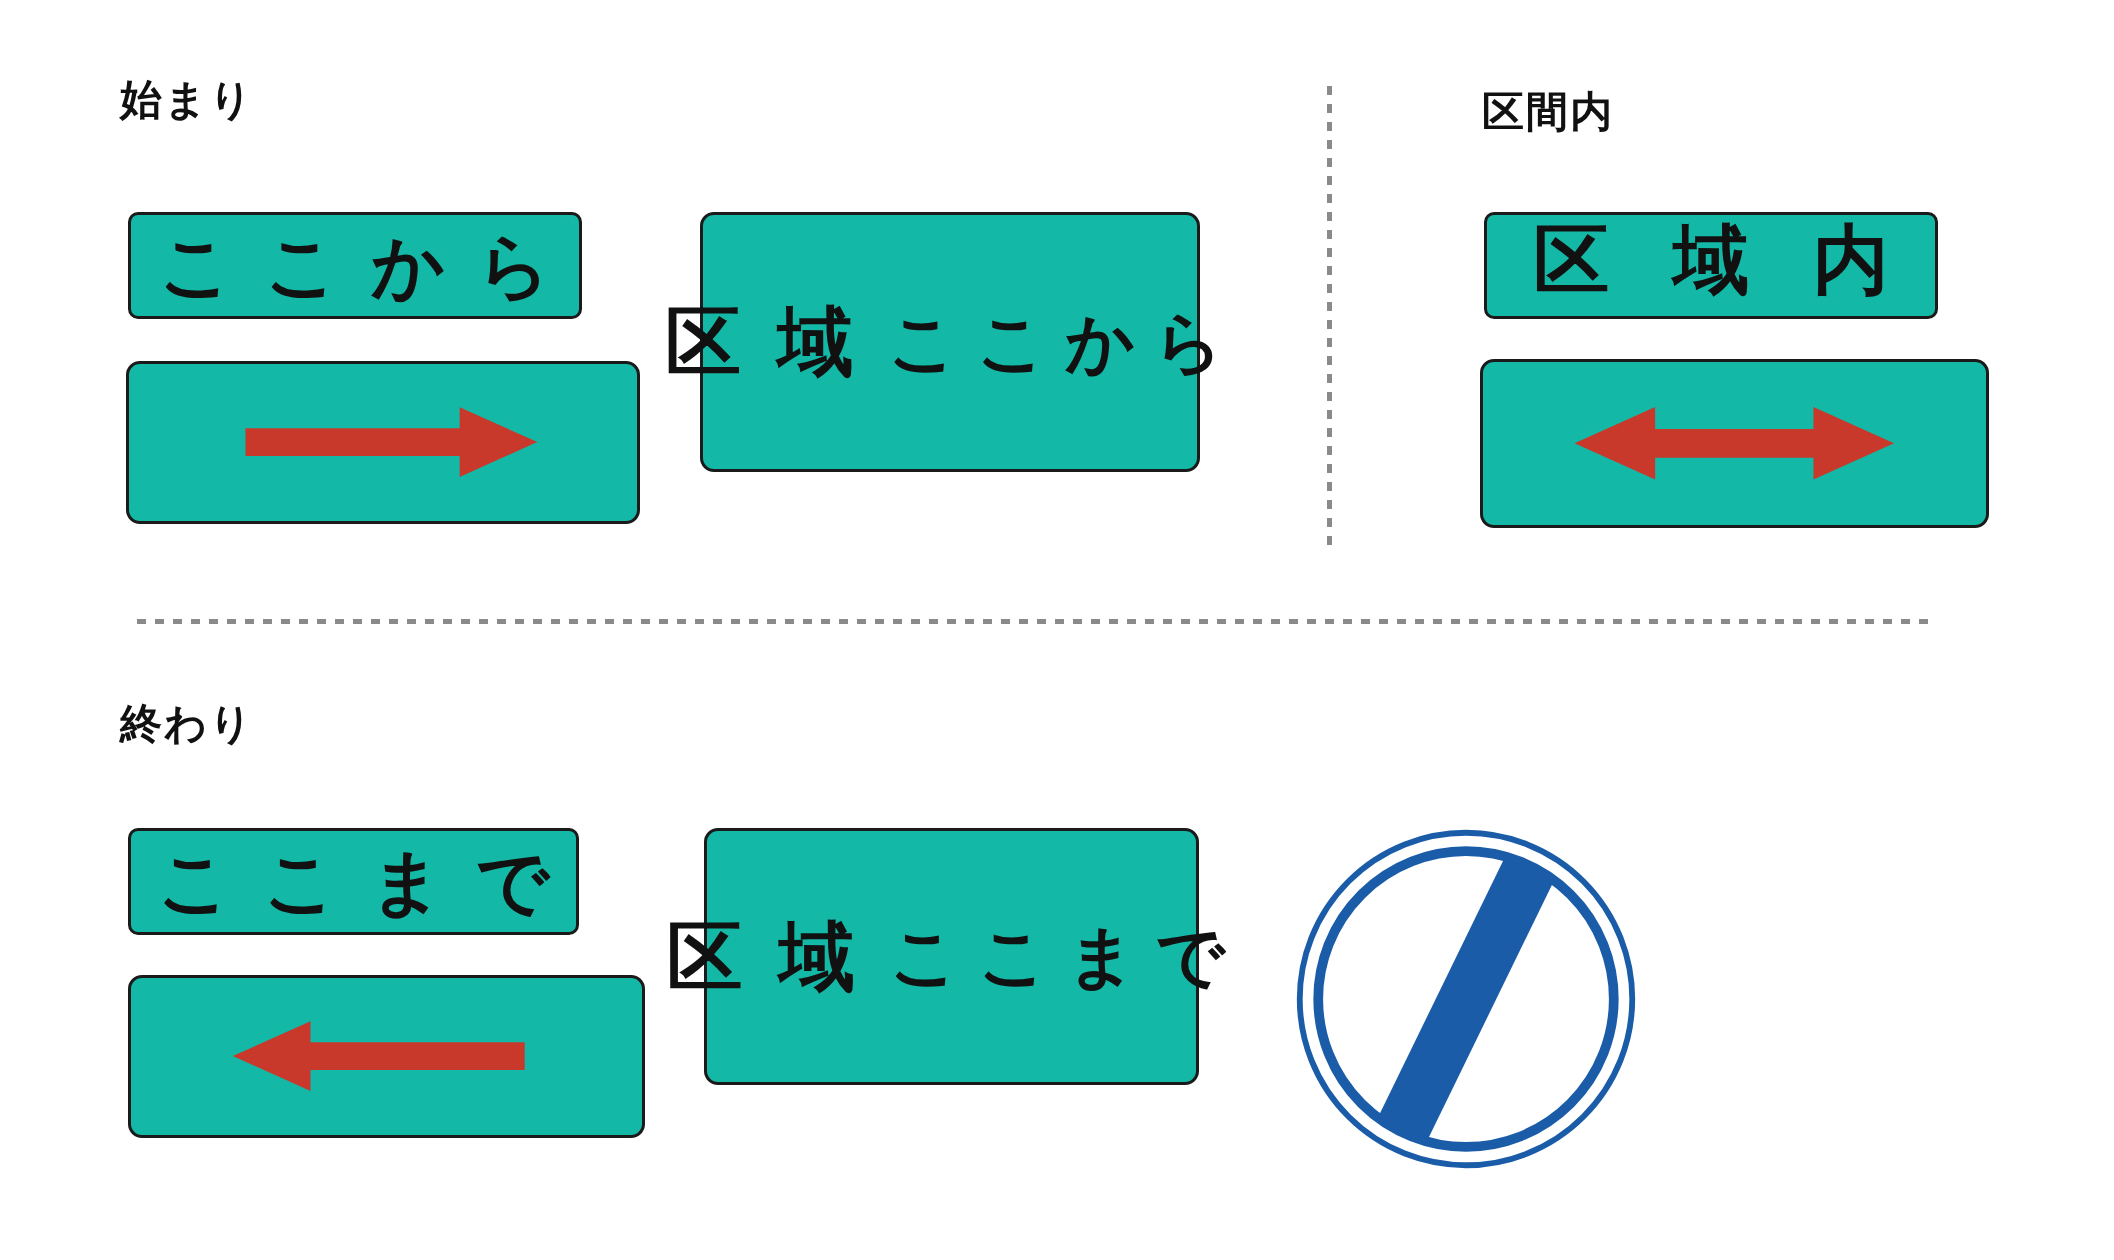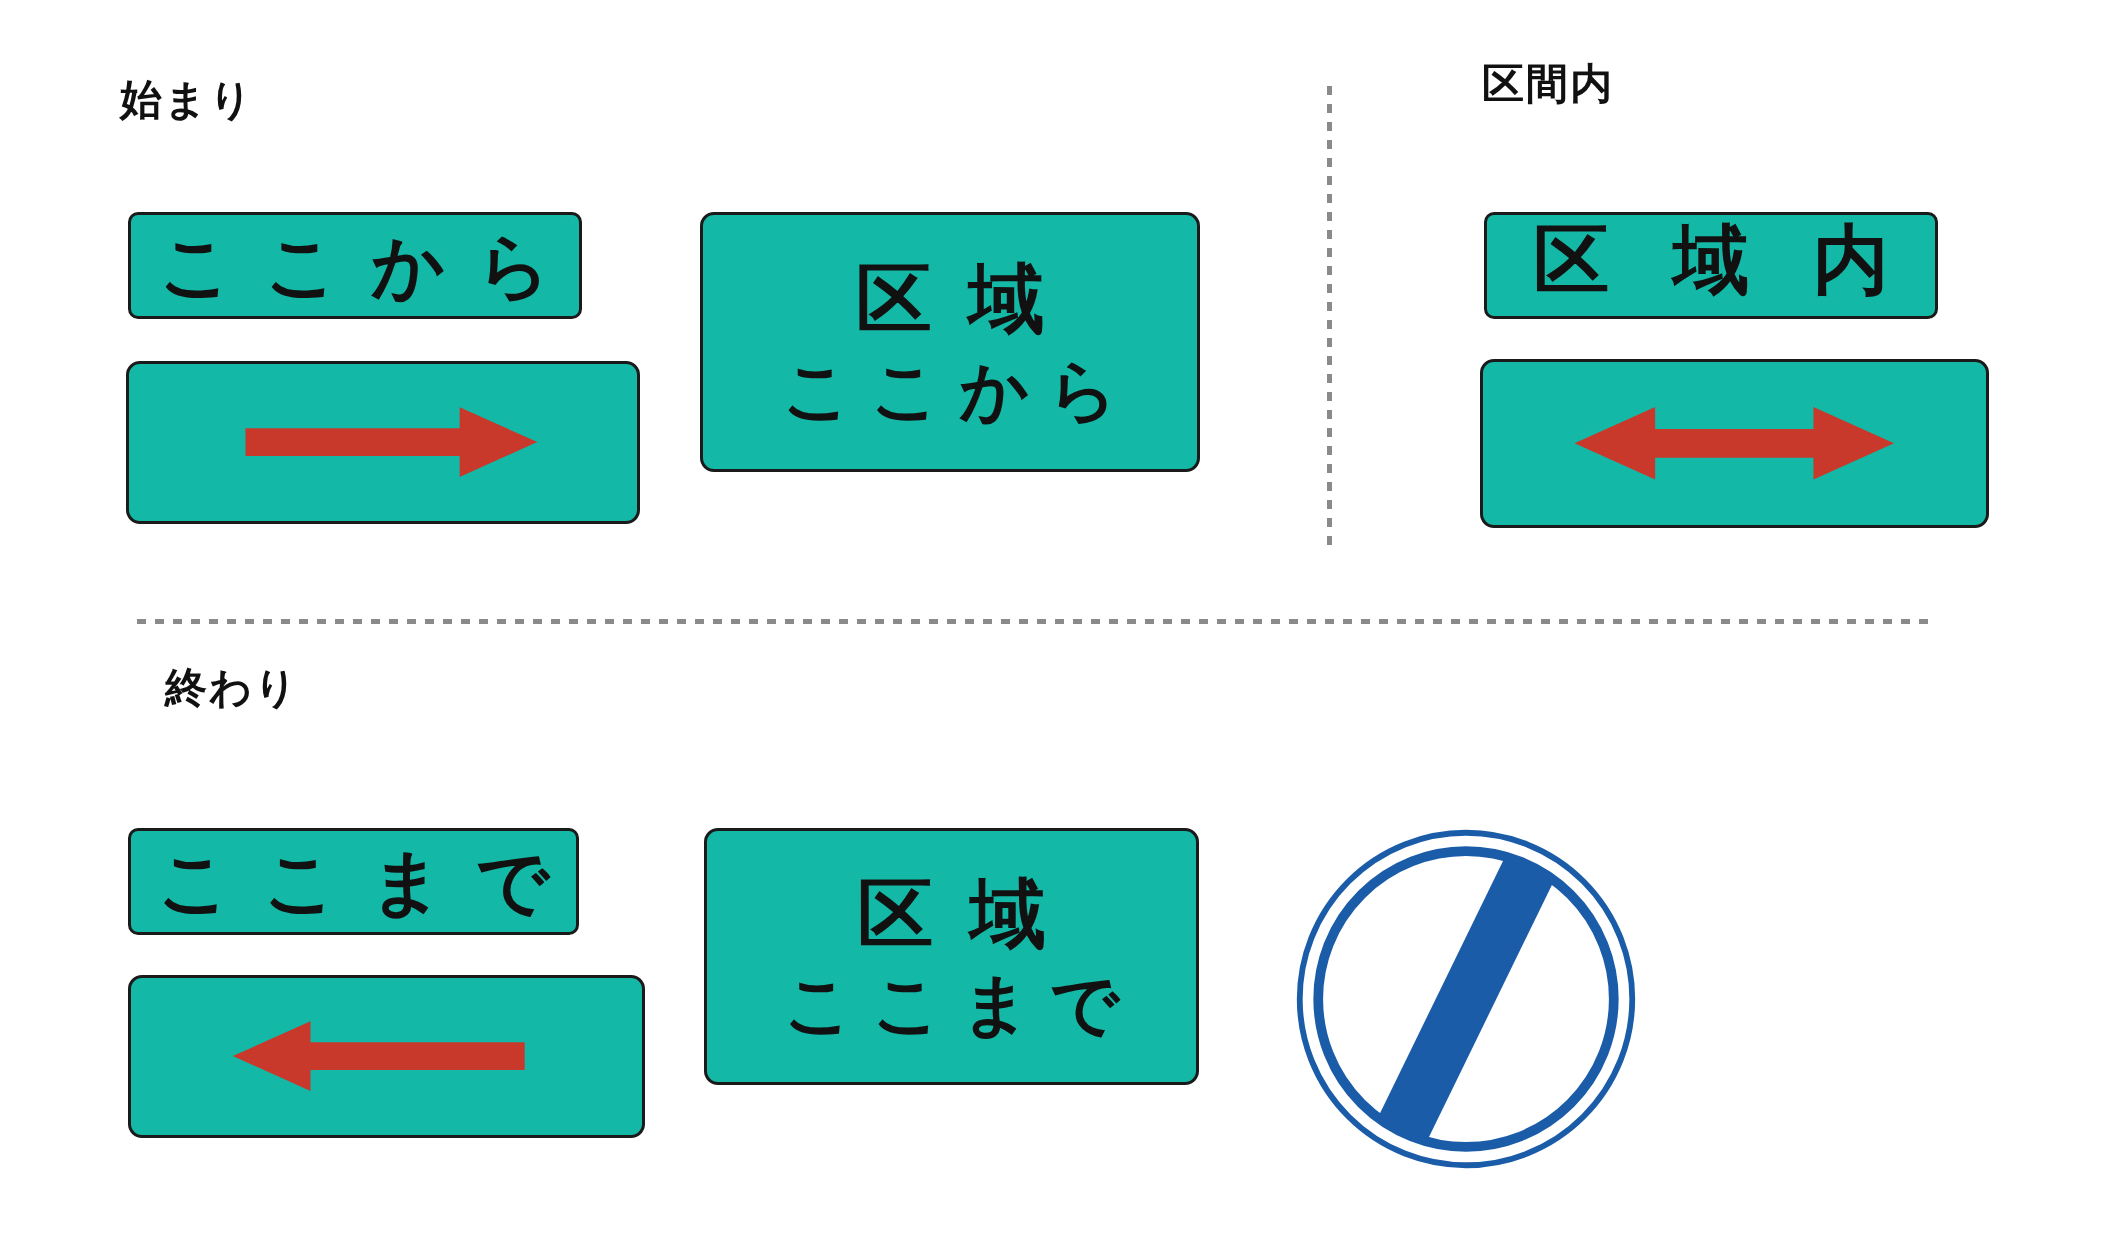--- a/index.html
+++ b/index.html
@@ -24,35 +24,35 @@
 
   .section-label {
     position: absolute;
     font-size: 42px;
     font-weight: 700;
     color: var(--ink);
     letter-spacing: 0.05em;
     white-space: nowrap;
   }
   #label-start  { left: 120px; top: 72px; }
-  #label-within { left: 1482px; top: 56px; }
-  #label-end    { left: 120px; top: 660px; margin-left: 45px; }
+  #label-within { left: 1482px; top: 84px; }
+  #label-end    { left: 120px; top: 696px; }
 
   .plate {
     position: absolute;
     background: #14b8a6;
     border: 3px solid var(--plate-border);
     display: flex;
     align-items: center;
     justify-content: center;
     color: var(--ink);
   }
   .plate-text   { border-radius: 10px; }
   .plate-arrow  { border-radius: 14px; }
-  .plate-twoline{ border-radius: 14px; flex-direction: column; gap: 8px; }
+  .plate-twoline{ border-radius: 14px; flex-direction: row; gap: 8px; }
 
   #plate-kokokara       { left: 128px;  top: 212px; width: 454px; height: 107px; }
   #plate-arrow-right    { left: 126px;  top: 361px; width: 514px; height: 163px; }
   #plate-kuiki-kokokara { left: 700px;  top: 212px; width: 500px; height: 260px; }
   #plate-kuikinai       { left: 1484px; top: 212px; width: 454px; height: 107px; }
   #plate-arrow-double   { left: 1480px; top: 359px; width: 509px; height: 169px; }
   #plate-kokomade       { left: 128px;  top: 828px; width: 451px; height: 107px; }
   #plate-arrow-left     { left: 128px;  top: 975px; width: 517px; height: 163px; }
   #plate-kuiki-kokomade { left: 704px;  top: 828px; width: 495px; height: 257px; }
 

